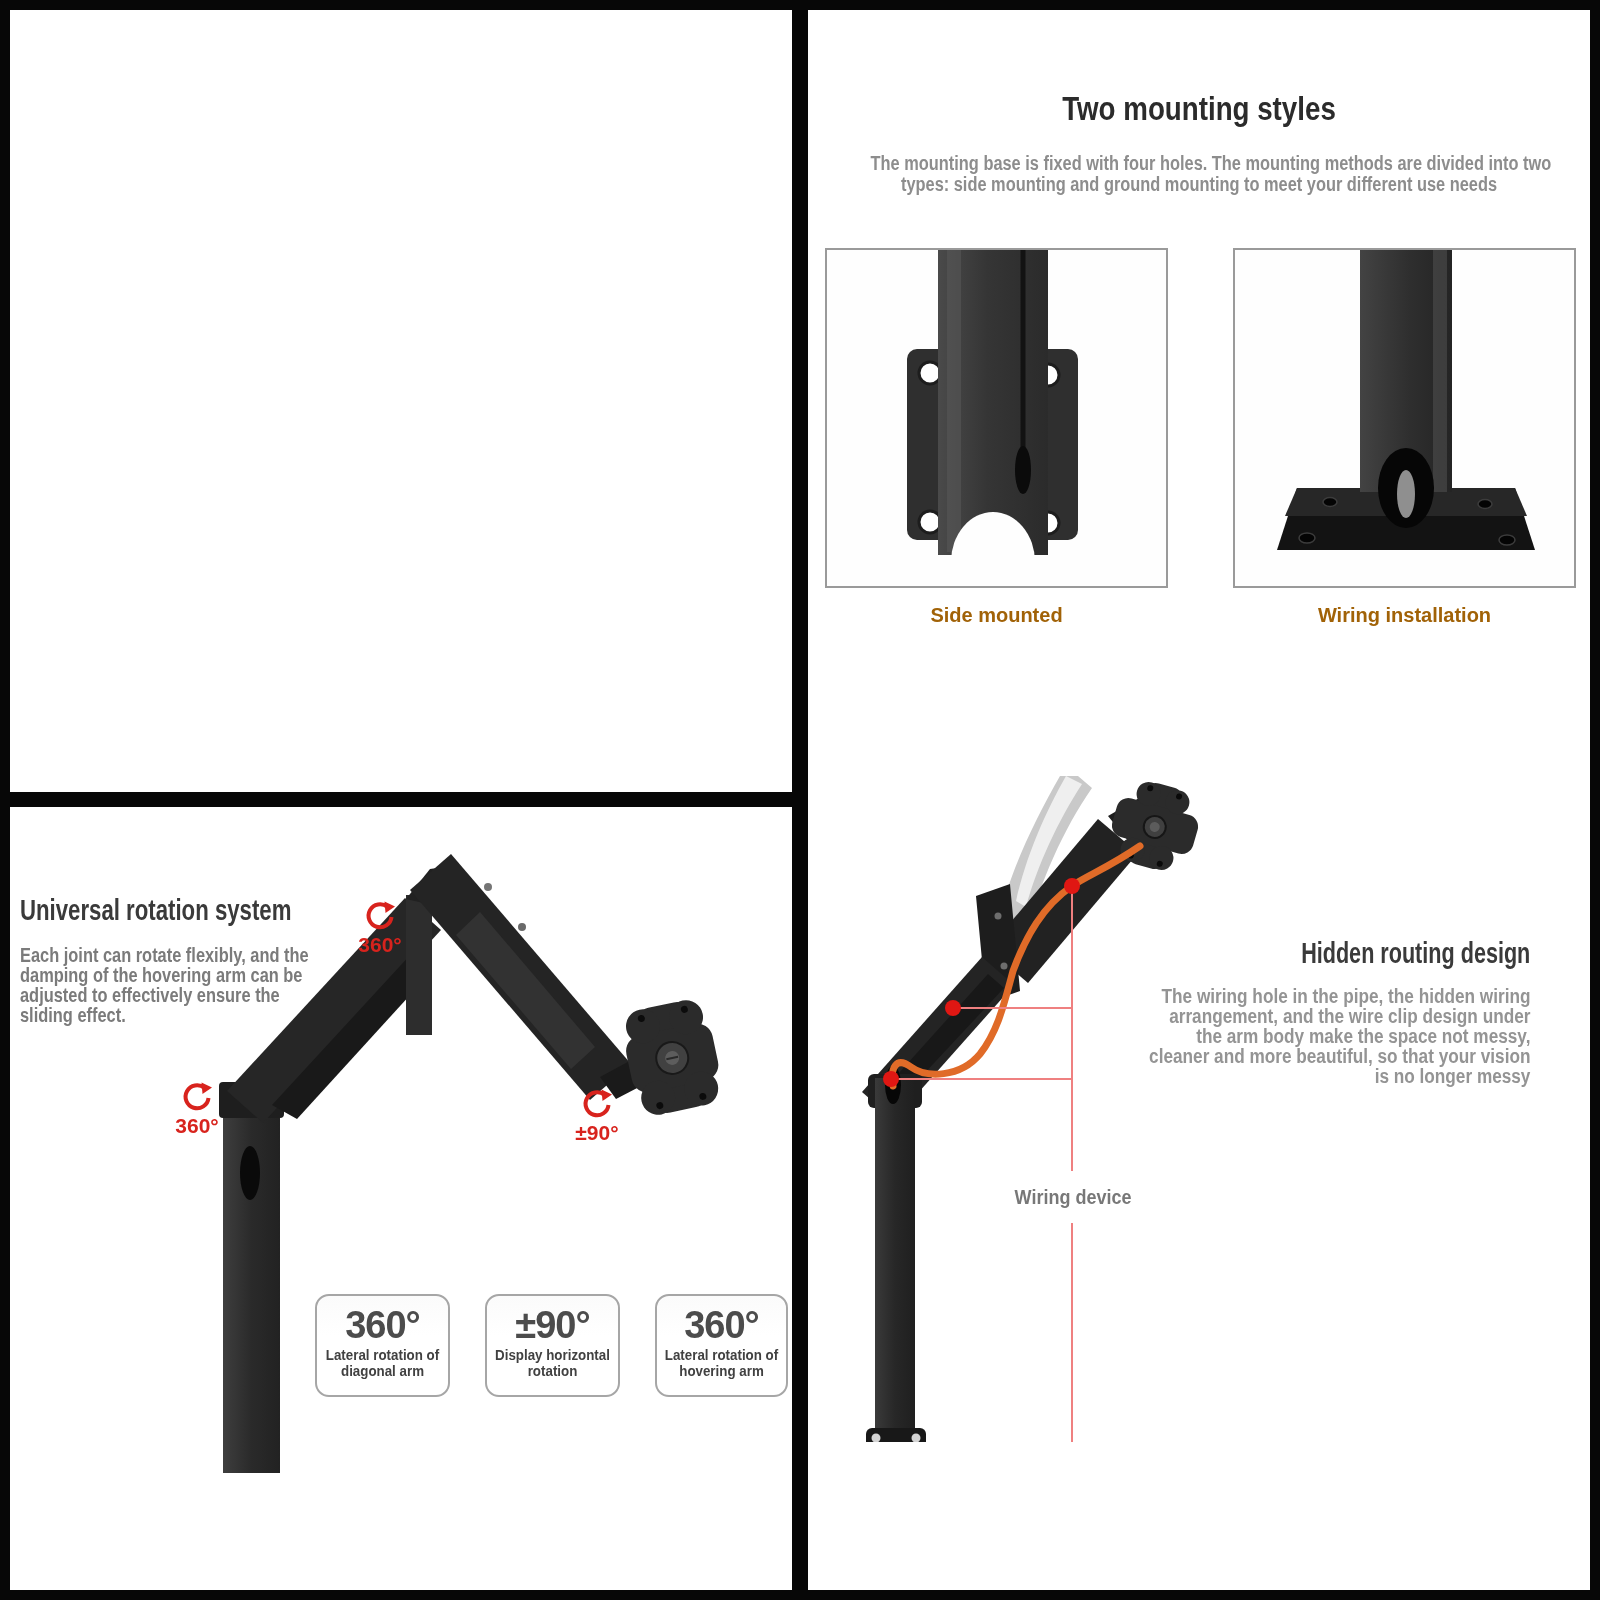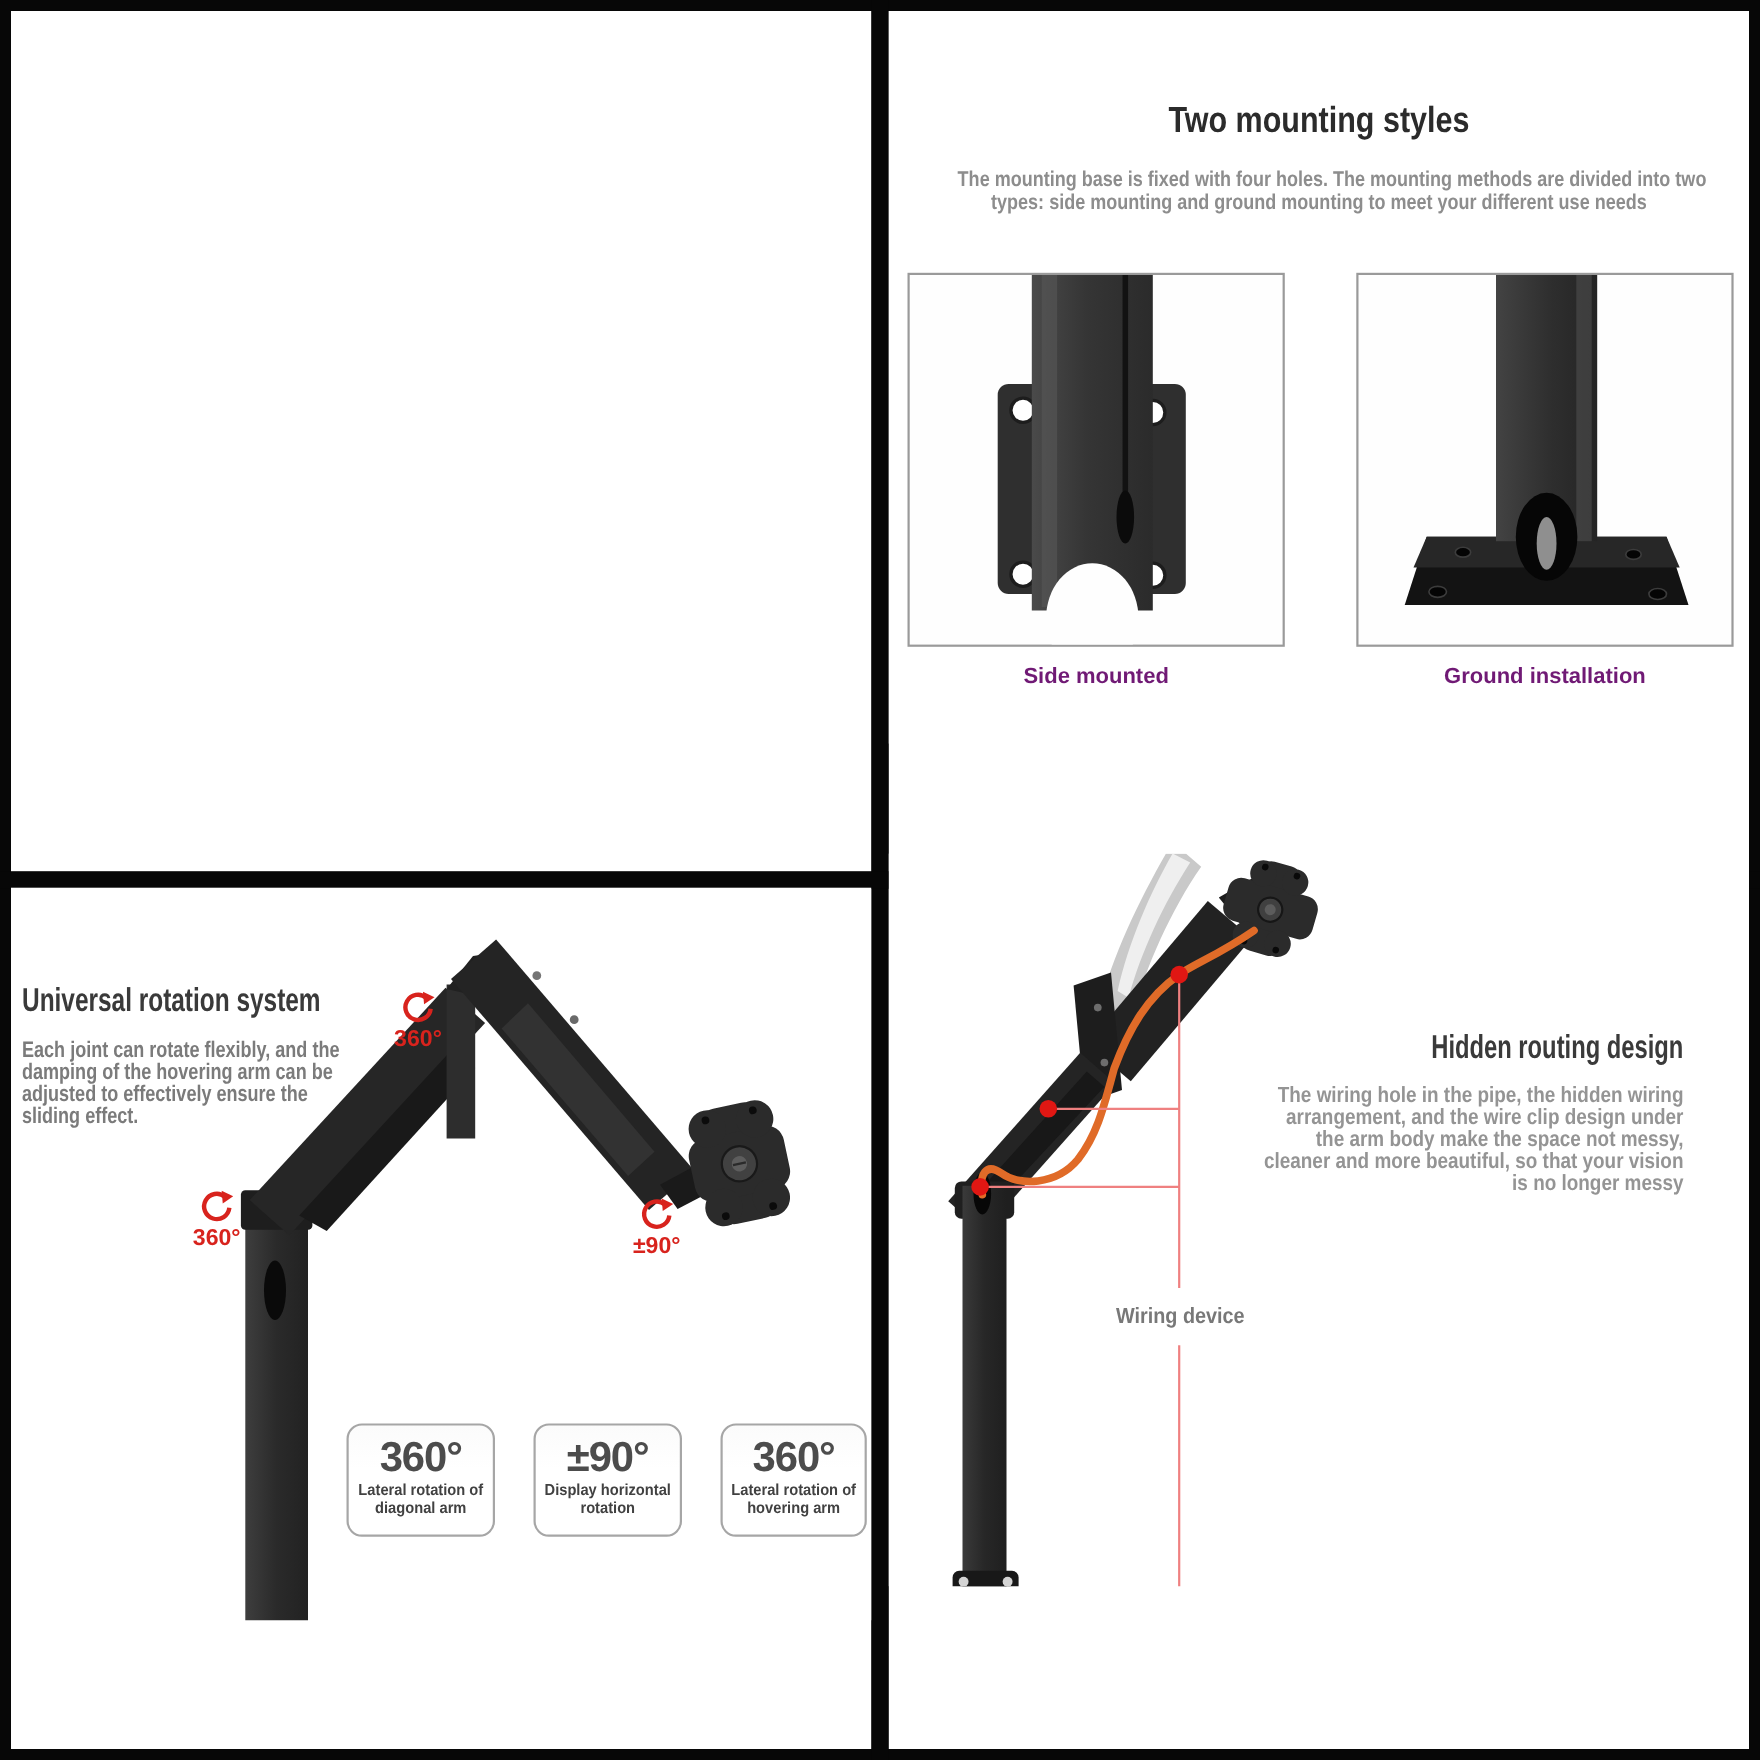--- a/index.html
+++ b/index.html
@@ -13,21 +13,21 @@
   
   .tl-title{left:66px;top:372px;font-size:94px;font-weight:700;color:#6a6a6a;
             letter-spacing:-1px;transform:scaleX(.84);transform-origin:left center;}
 
   
   .tr-title{left:0;top:80px;width:782px;text-align:center;font-size:33px;font-weight:700;
             color:#2b2b2b;transform:scaleX(.84);transform-origin:center;}
   .tr-sub{left:0;width:782px;text-align:center;font-size:19.5px;color:#8d8d8d;font-weight:600;
           transform:scaleX(.84);transform-origin:center;}
   .photo-frame{position:absolute;top:238px;width:339px;height:336px;border:2px solid #9a9a9a;background:#fefefe;}
-  .tr-caption{top:594px;width:343px;text-align:center;font-size:20px;font-weight:700;color:#701a75;}
+  .tr-caption{top:594px;width:343px;text-align:center;font-size:20px;font-weight:700;color:#a16207;}
 
   
   .bl-title{left:10px;top:86px;font-size:30px;font-weight:700;color:#3a3a3a;
             transform:scaleX(.74);transform-origin:left center;white-space:nowrap;}
   .bl-para{left:10px;top:138px;font-size:20.5px;line-height:20px;color:#7b7b7b;font-weight:600;
            transform:scaleX(.80);transform-origin:left top;}
   .callout{position:absolute;width:90px;text-align:center;}
   .callout .rot-icon{display:block;margin:0 auto;}
   .callout .deg{display:block;margin-top:-2px;font-size:21px;font-weight:700;color:#d8231d;}
   .badge{position:absolute;top:487px;width:135px;height:103px;border:2px solid #a6a6a6;border-radius:14px;
@@ -106,21 +106,21 @@
 
         <rect x="125" y="0" width="92" height="242" fill="url(#poleG2)"></rect>
         <rect x="198" y="0" width="14" height="242" fill="#4e4e4e" opacity="0.6"></rect>
 
         <ellipse cx="171" cy="238" rx="28" ry="40" fill="#060606"></ellipse>
         <ellipse cx="171" cy="244" rx="9" ry="24" fill="#8f8f8f"></ellipse>
       </svg>
     </div>
 
     <div class="abs tr-caption" style="left:17px">Side mounted</div>
-    <div class="abs tr-caption" style="left:425px">Ground installation</div>
+    <div class="abs tr-caption" style="left:425px">Wiring installation</div>
   </div>
 
   <div class="q" style="left:10px;top:807px">
 
     <svg class="abs" style="left:0;top:0" width="782" height="782" viewBox="0 0 782 782">
       <defs>
         <linearGradient id="riserG" x1="0" y1="0" x2="1" y2="0">
           <stop offset="0" stop-color="#3e3e3e"></stop>
             <stop offset="0.5" stop-color="#2a2a2a"></stop>
           <stop offset="1" stop-color="#222222"></stop>

